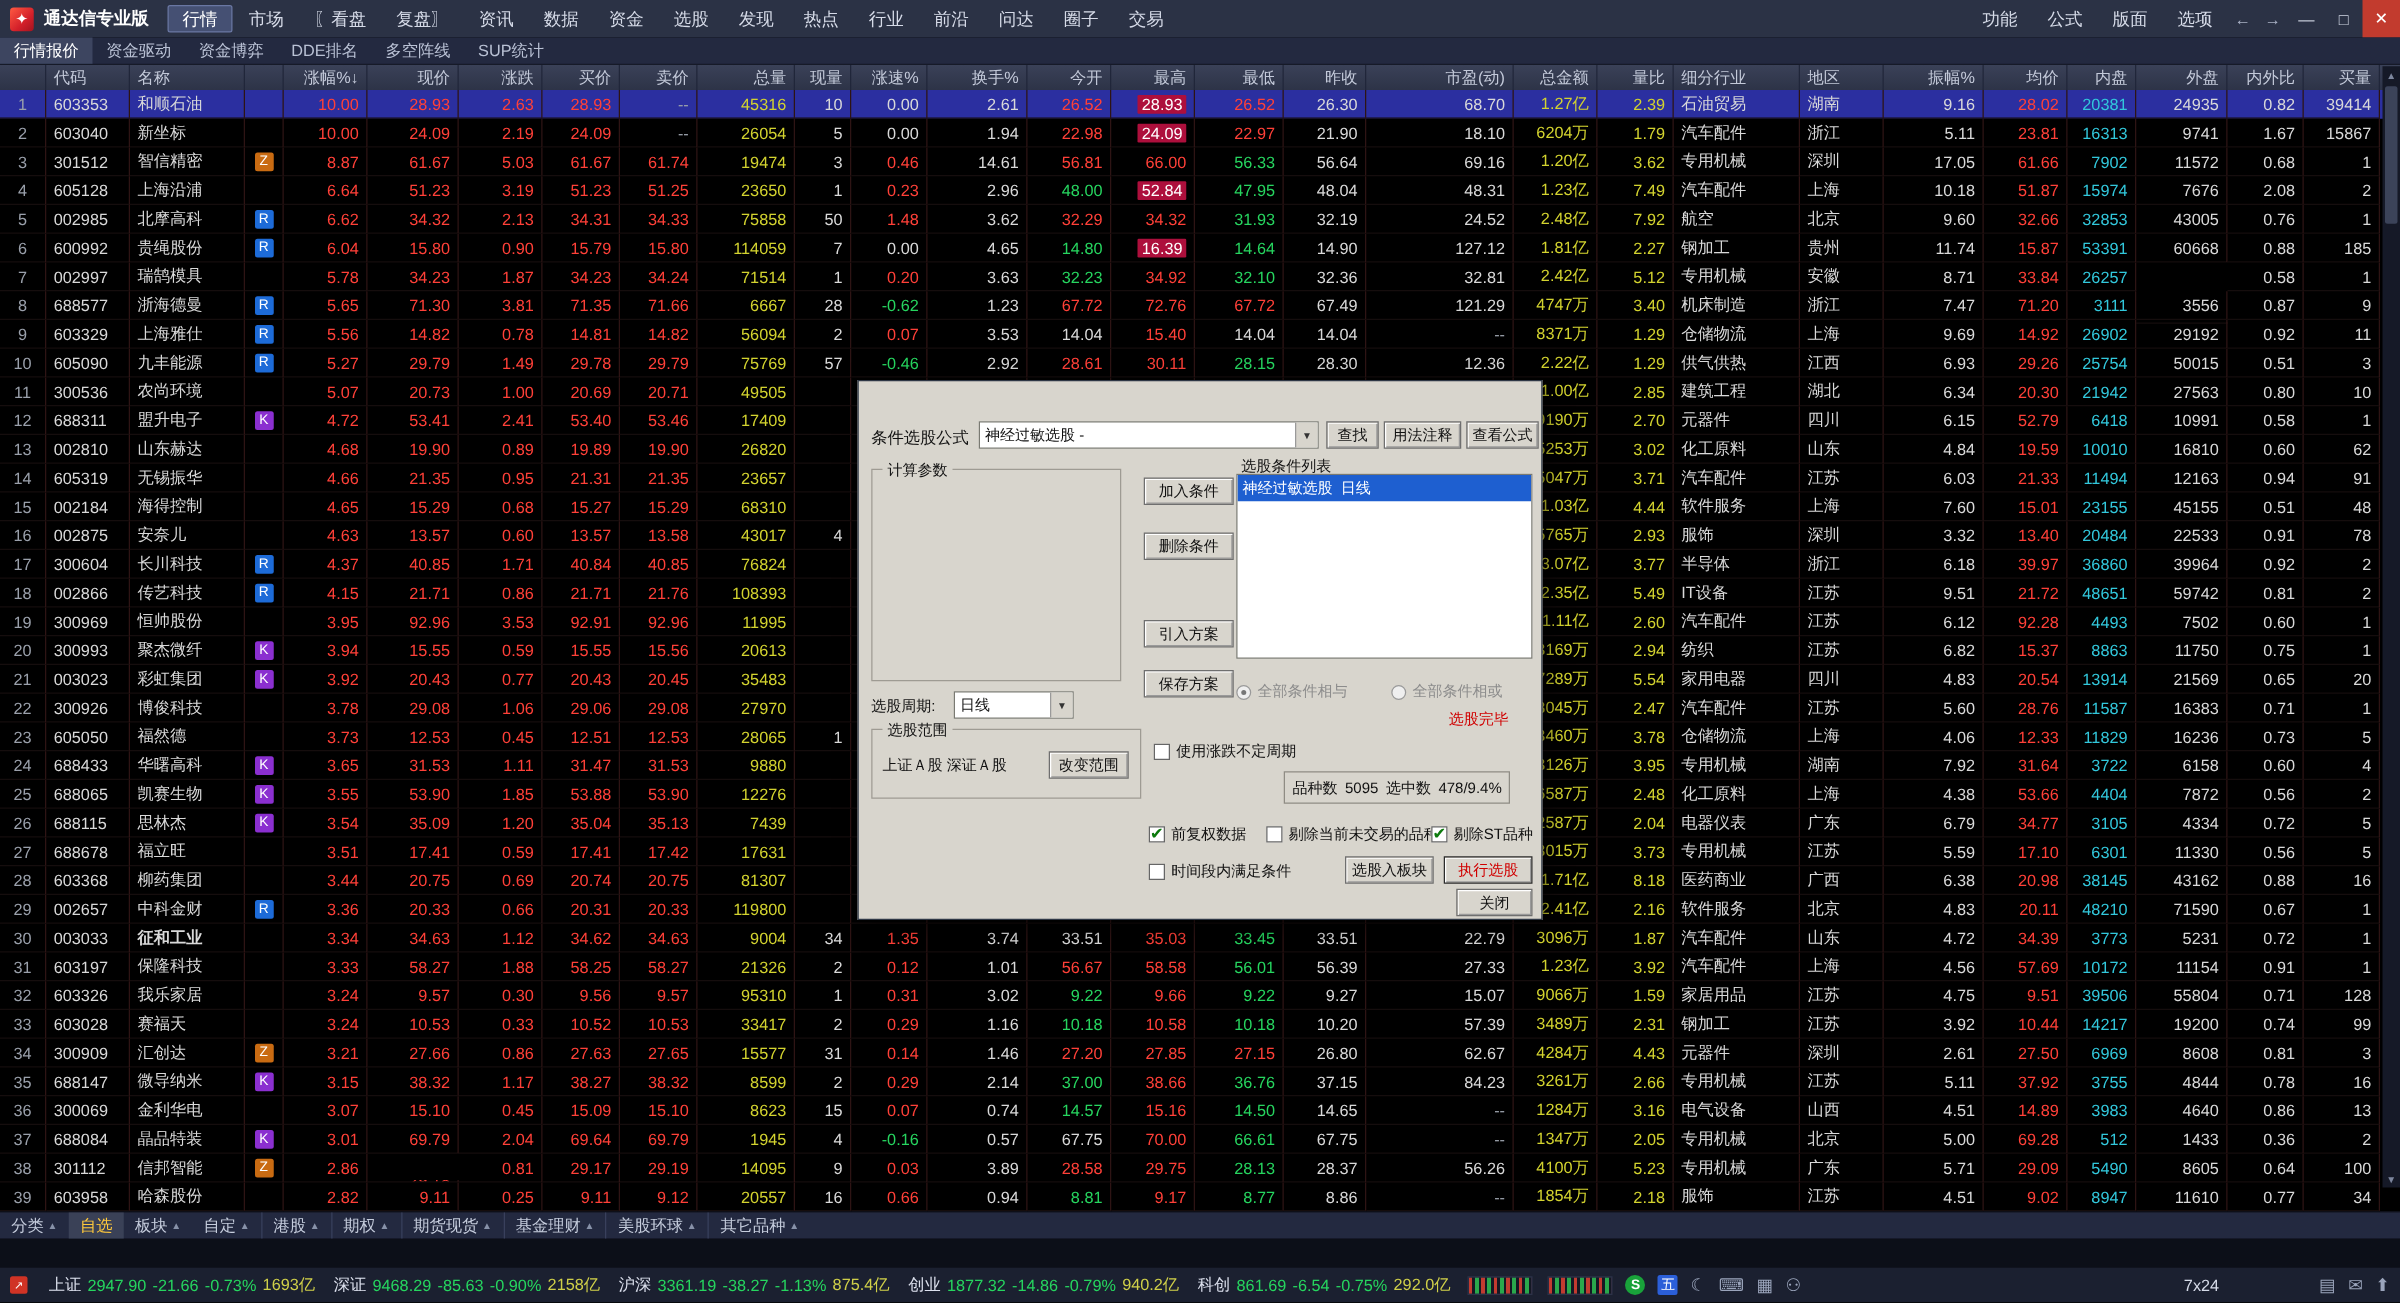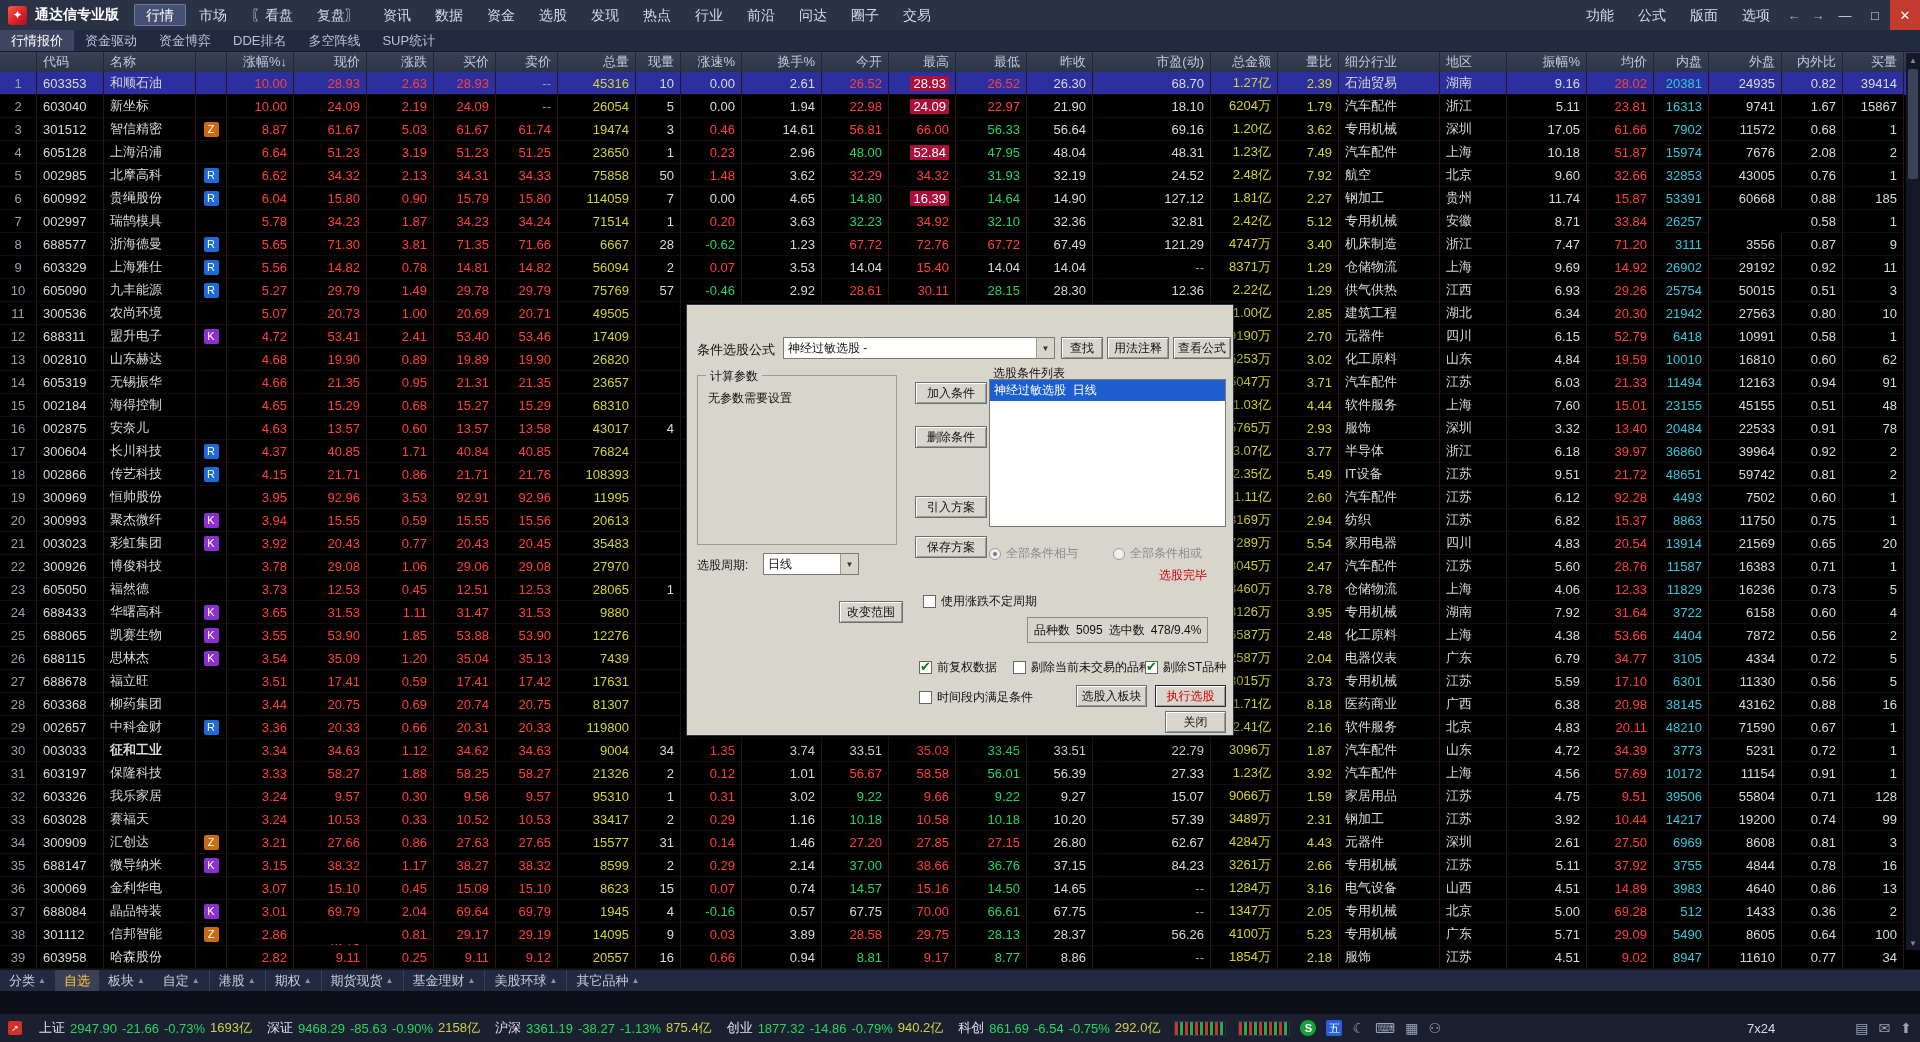--- a/index.html
+++ b/index.html
@@ -1505,21 +1505,20 @@
     <div class="combo" style="left:96px;top:32px;width:272px">
       <div class="ctext">神经过敏选股 -</div>
       <div class="carr"></div>
     </div>
     <div class="btn" style="left:374px;top:32px;width:42px">查找</div>
     <div class="btn" style="left:420px;top:32px;width:62px">用法注释</div>
     <div class="btn" style="left:486px;top:32px;width:58px">查看公式</div>
 
     <div class="gbx" style="left:10px;top:70px;width:200px;height:170px">
       <div class="glabel">计算参数</div>
-      <div style="padding:14px 10px;font-size:12px">无参数需要设置</div>
     </div>
 
     <div class="btn" style="left:228px;top:77px;width:72px">加入条件</div>
     <div class="btn" style="left:228px;top:121px;width:72px">删除条件</div>
     <div class="btn" style="left:228px;top:191px;width:72px">引入方案</div>
     <div class="btn" style="left:228px;top:231px;width:72px">保存方案</div>
 
     <div class="dlg-label" style="left:306px;top:60px;font-size:12px">选股条件列表</div>
     <div class="listbox" style="left:302px;top:74px;width:237px;height:148px">
       <div class="litem sel">神经过敏选股  日线</div>
@@ -1534,20 +1533,24 @@
       <span>全部条件相或</span>
     </div>
     <div class="red-text" style="left:472px;top:262px">选股完毕</div>
 
     <div class="dlg-label" style="left:10px;top:252px;font-size:12px">选股周期:</div>
     <div class="combo" style="left:76px;top:248px;width:96px">
       <div class="ctext">日线</div>
       <div class="carr"></div>
     </div>
 
+    <div class="gbx" style="left:10px;top:278px;width:216px;height:56px">
+      <div class="glabel">选股范围</div>
+      <div style="position:absolute;left:8px;top:20px;font-size:12px">上证Ａ股 深证Ａ股</div>
+    </div>
     <div class="btn" style="left:152px;top:296px;width:64px">改变范围</div>
 
     <div class="cb" style="left:236px;top:288px">
       <span class="box"></span>
       <span>使用涨跌不定周期</span>
     </div>
     <div class="val-group" style="left:340px;top:312px">
       <span>品种数</span>
       <span>5095</span>
       <span>选中数</span>

